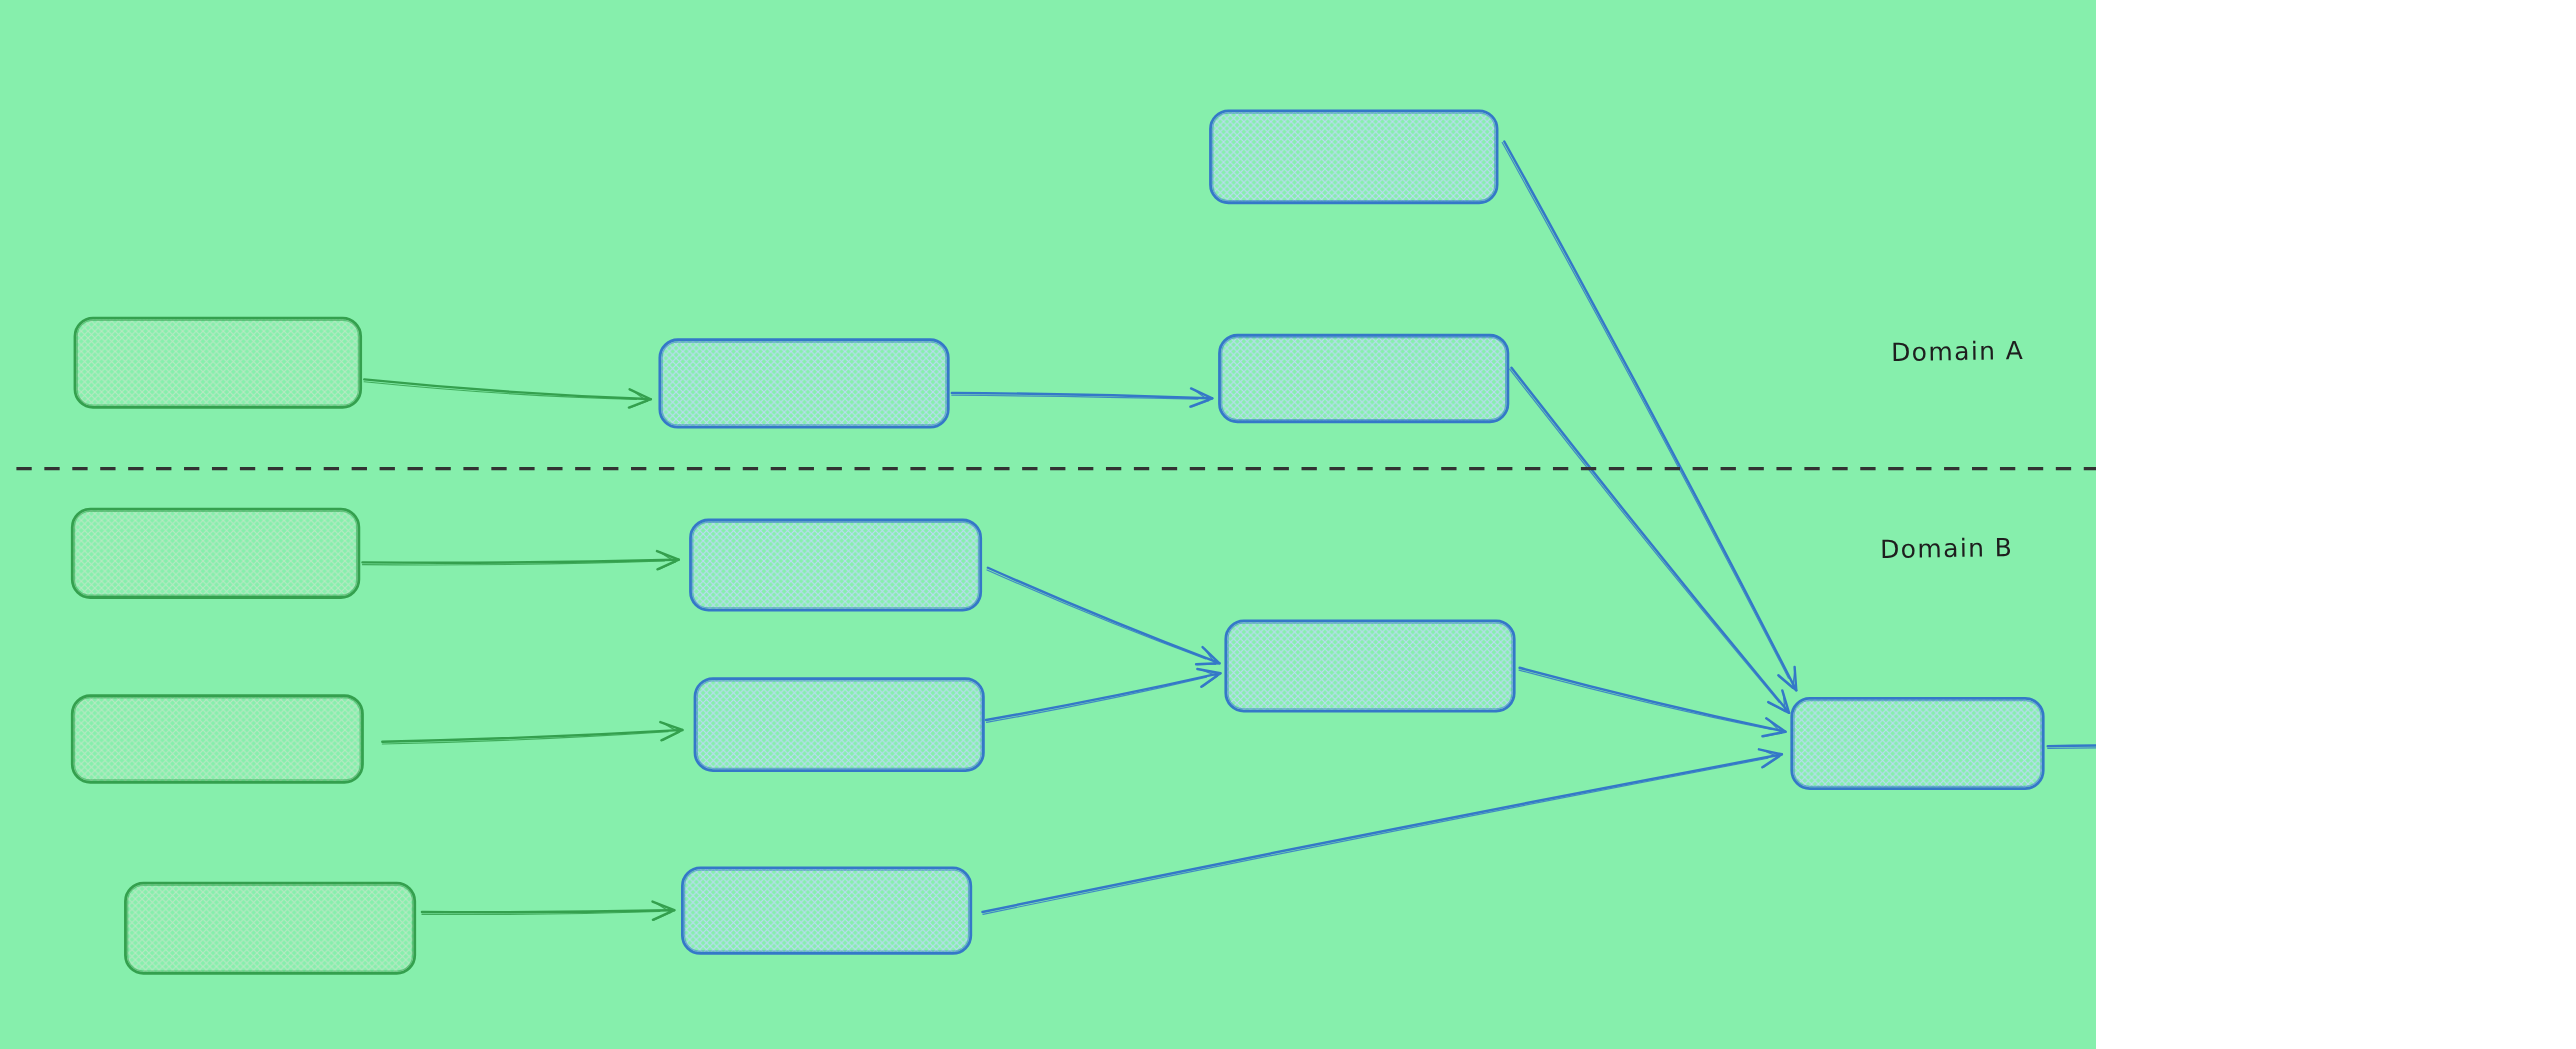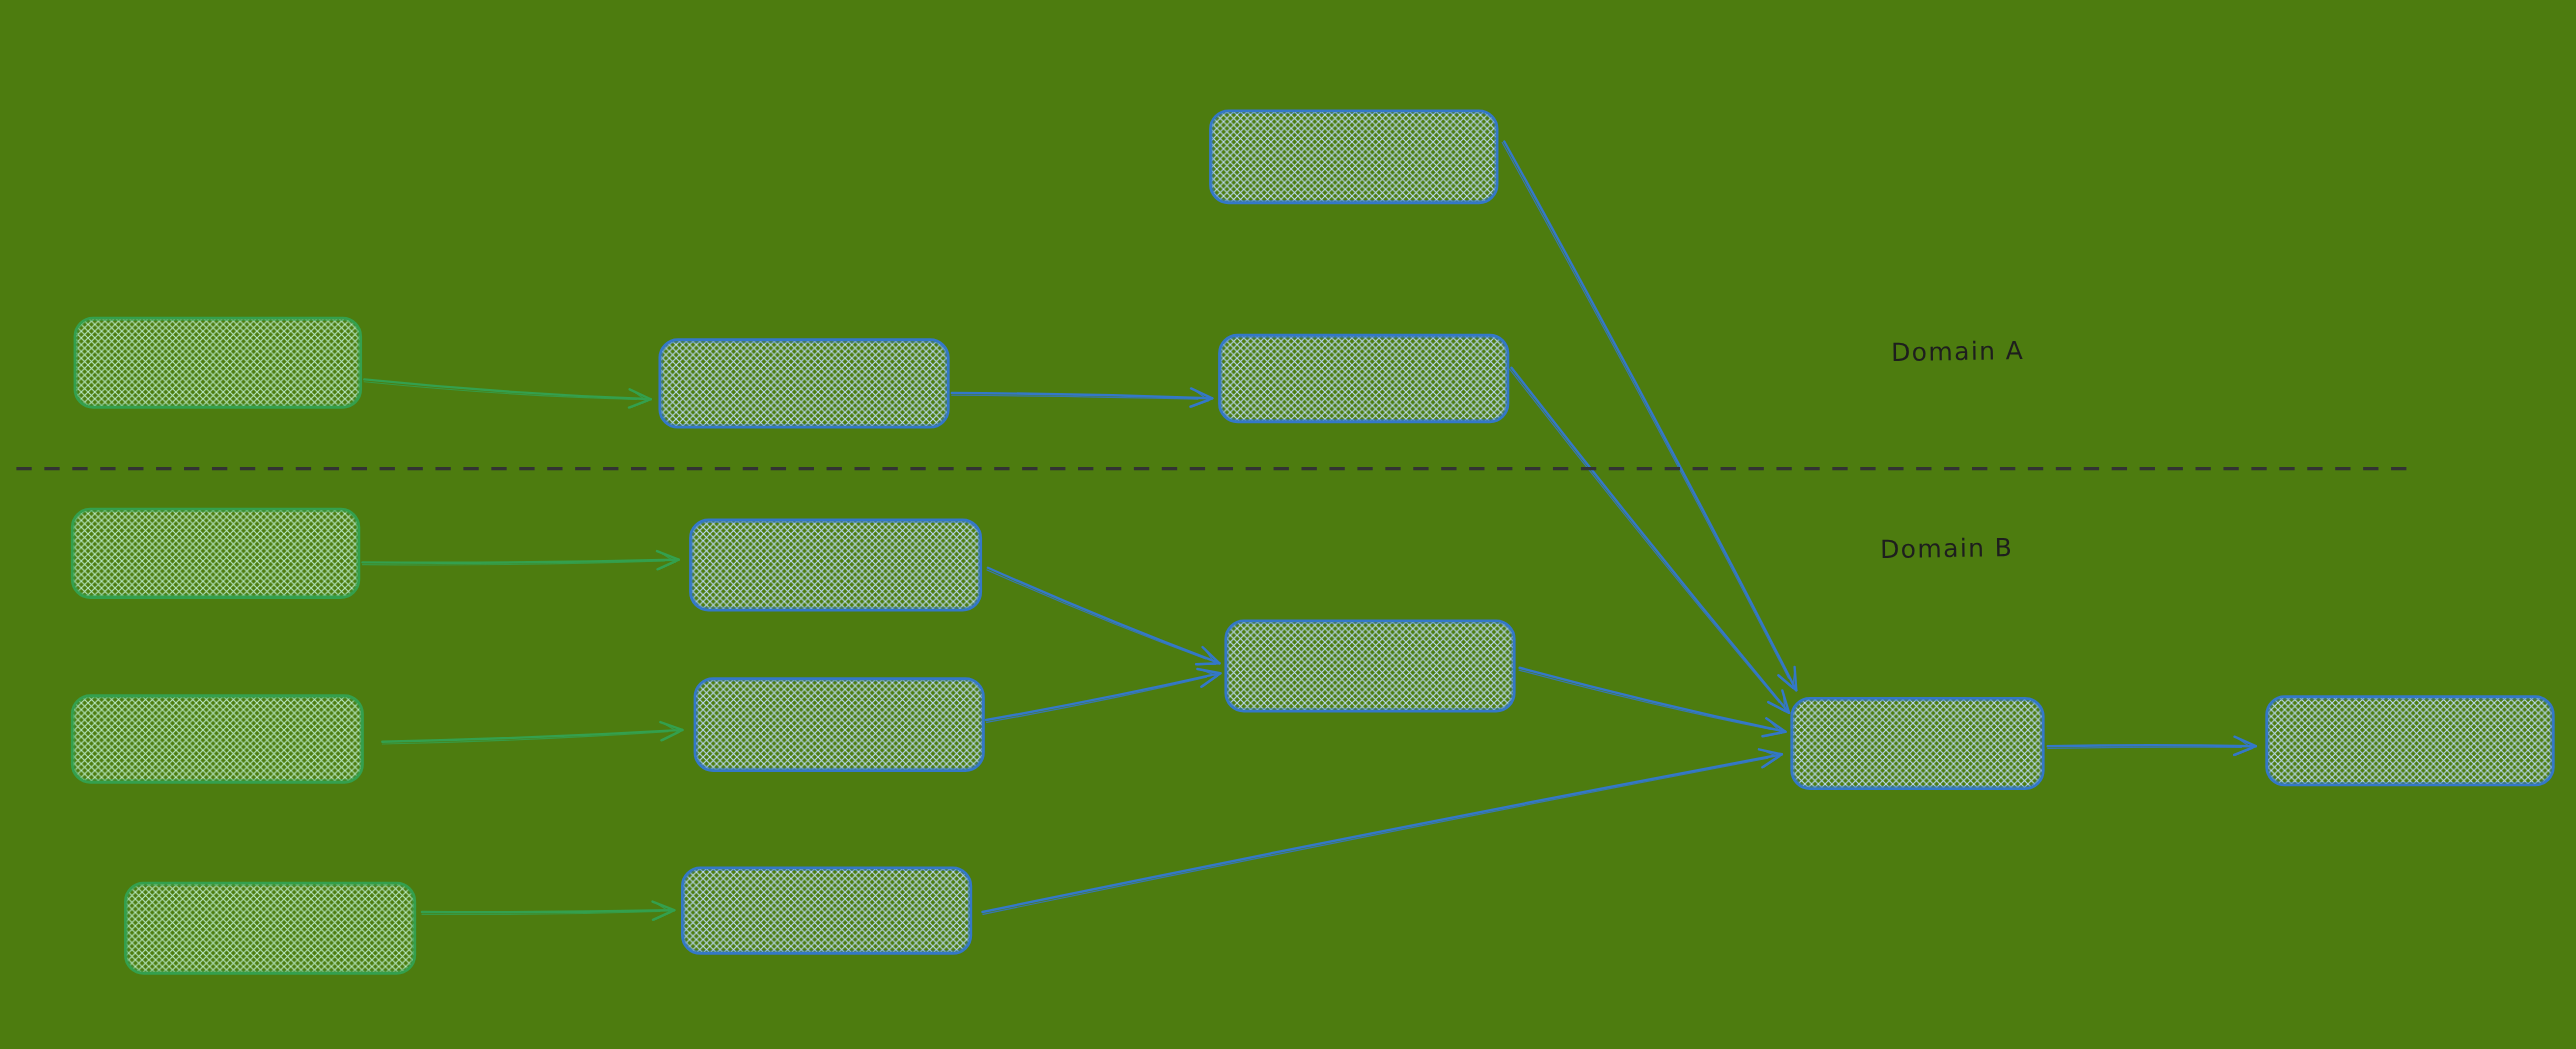--- a/index.html
+++ b/index.html
@@ -1,20 +1,20 @@
 <!DOCTYPE html>
 <html style="font-size:14.4px"><head>
 <meta charset="utf-8">
 <style>
   html, body { margin: 0; padding: 0; background: #ffffff; }
   #canvas {
     position: relative;
-    width: 2576px;
+    width: 2096px;
     height: 1049px;
-    background: #4d7c0f;
+    background: #86efac;
     overflow: hidden;
     font-family: "Liberation Sans", sans-serif;
   }
   #diagram-svg { position: absolute; left: 0; top: 0; }
   .domain-label {
     position: absolute;
     font-family: "DejaVu Sans", sans-serif;
     font-size: 25px;
     font-weight: 500;
     color: #1e1e1e;

